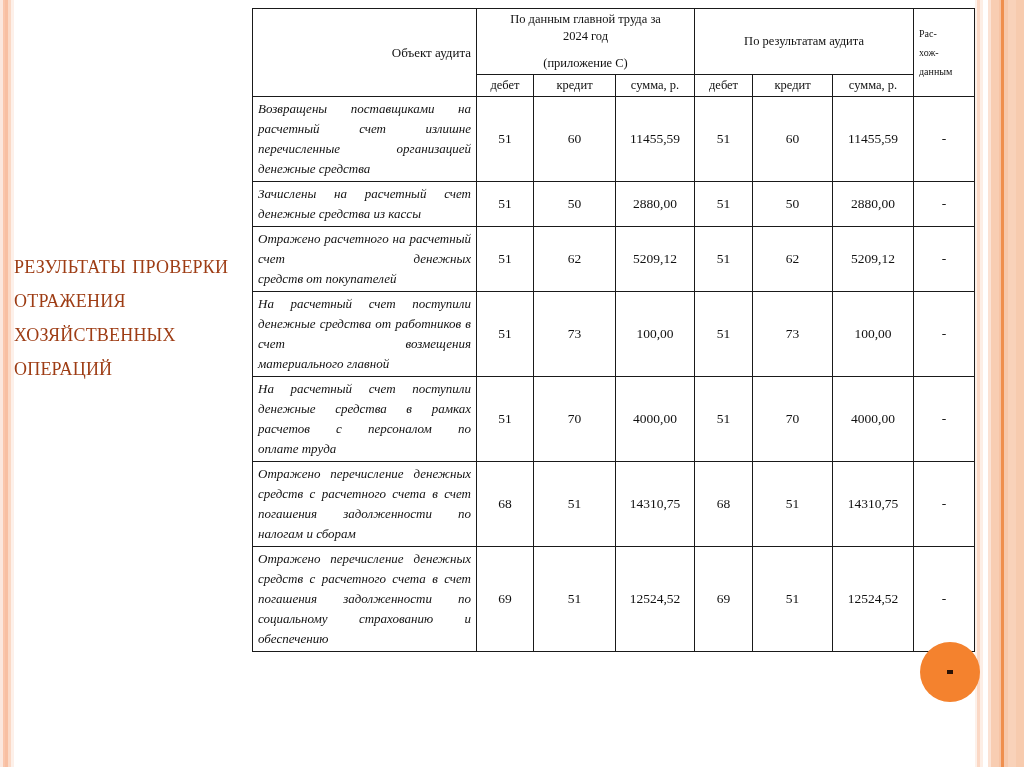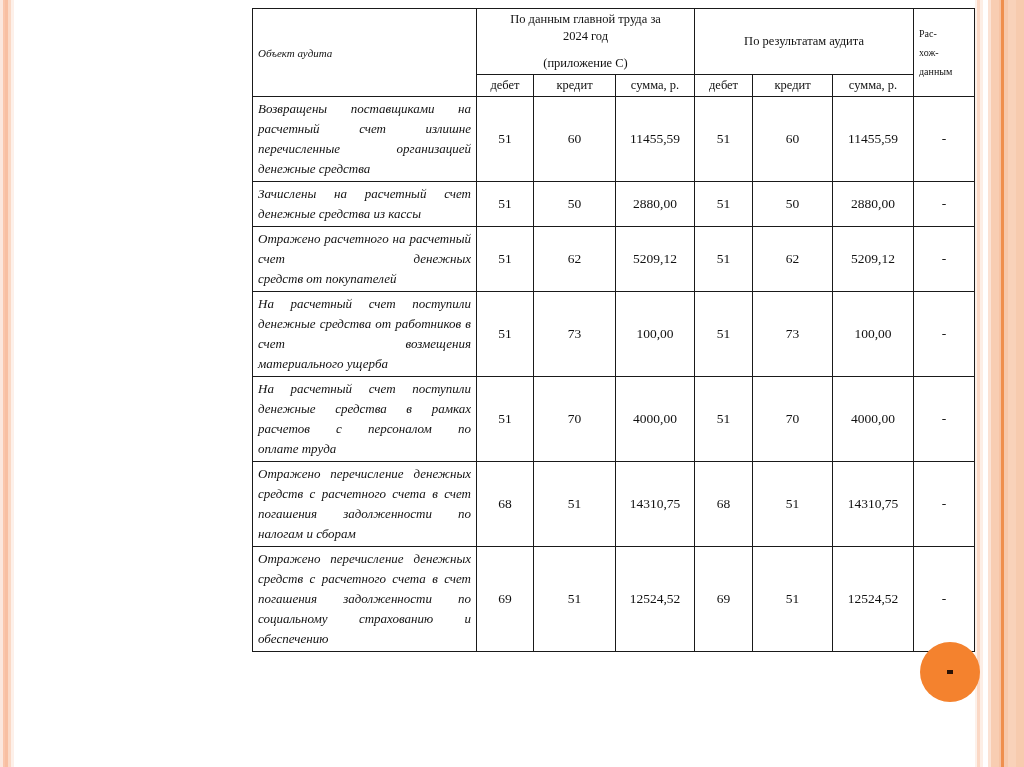--- a/index.html
+++ b/index.html
@@ -90,23 +90,22 @@
     vertical-align: middle;
     font-weight: normal;
     color: #111111;
   }
   th.h-top, th.h-sub {
     text-align: center;
     font-size: 12.5px;
     line-height: 17px;
   }
   th.h-object {
-    text-align: left;
-    font-size: 11px;
-    font-style: italic;
+    text-align: right;
+    font-size: 13px;
   }
   th.h-raskh {
     text-align: left;
     font-size: 10px;
     line-height: 19px;
     padding: 2px 2px;
   }
   .hb-line { display: block; }
   .hb-gap  { display: block; height: 10px; }
 
@@ -164,20 +163,21 @@
 </style>
 </head>
 <body>
 
 <div id="slide">
 
   <div class="edge-left"></div>
   <div class="edge-right-thin"></div>
   <div class="edge-right-band"></div>
 
+  <div class="headline" style="color: rgb(158, 61, 21);">Результаты проверки отражения хозяйственных операций</div>
 
   <div class="table-wrap">
     <table class="audit">
       <colgroup>
         <col class="c-obj">
           <col class="c-d1">
           <col class="c-k1">
           <col class="c-s1">
         <col class="c-d2">
           <col class="c-k2">
@@ -234,21 +234,21 @@
             <td class="desc"><span>Отражено расчетного на расчетный счет денежных</span> <span class="last">средств от покупателей</span></td>
             <td class="num">51</td>
             <td class="num">62</td>
             <td class="num">5209,12</td>
             <td class="num">51</td>
             <td class="num">62</td>
             <td class="num">5209,12</td>
             <td class="dash">-</td>
           </tr>
           <tr>
-            <td class="desc"><span>На расчетный счет поступили денежные средства от работников в счет возмещения</span> <span class="last">материального ущерба</span></td>
+            <td class="desc"><span>На расчетный счет поступили денежные средства от работников в счет возмещения</span> <span class="last">материального главной</span></td>
             <td class="num">51</td>
             <td class="num">73</td>
             <td class="num">100,00</td>
             <td class="num">51</td>
             <td class="num">73</td>
             <td class="num">100,00</td>
             <td class="dash">-</td>
           </tr>
           <tr>
             <td class="desc"><span>На расчетный счет поступили денежные средства в рамках расчетов с персоналом по</span> <span class="last">оплате труда</span></td>

